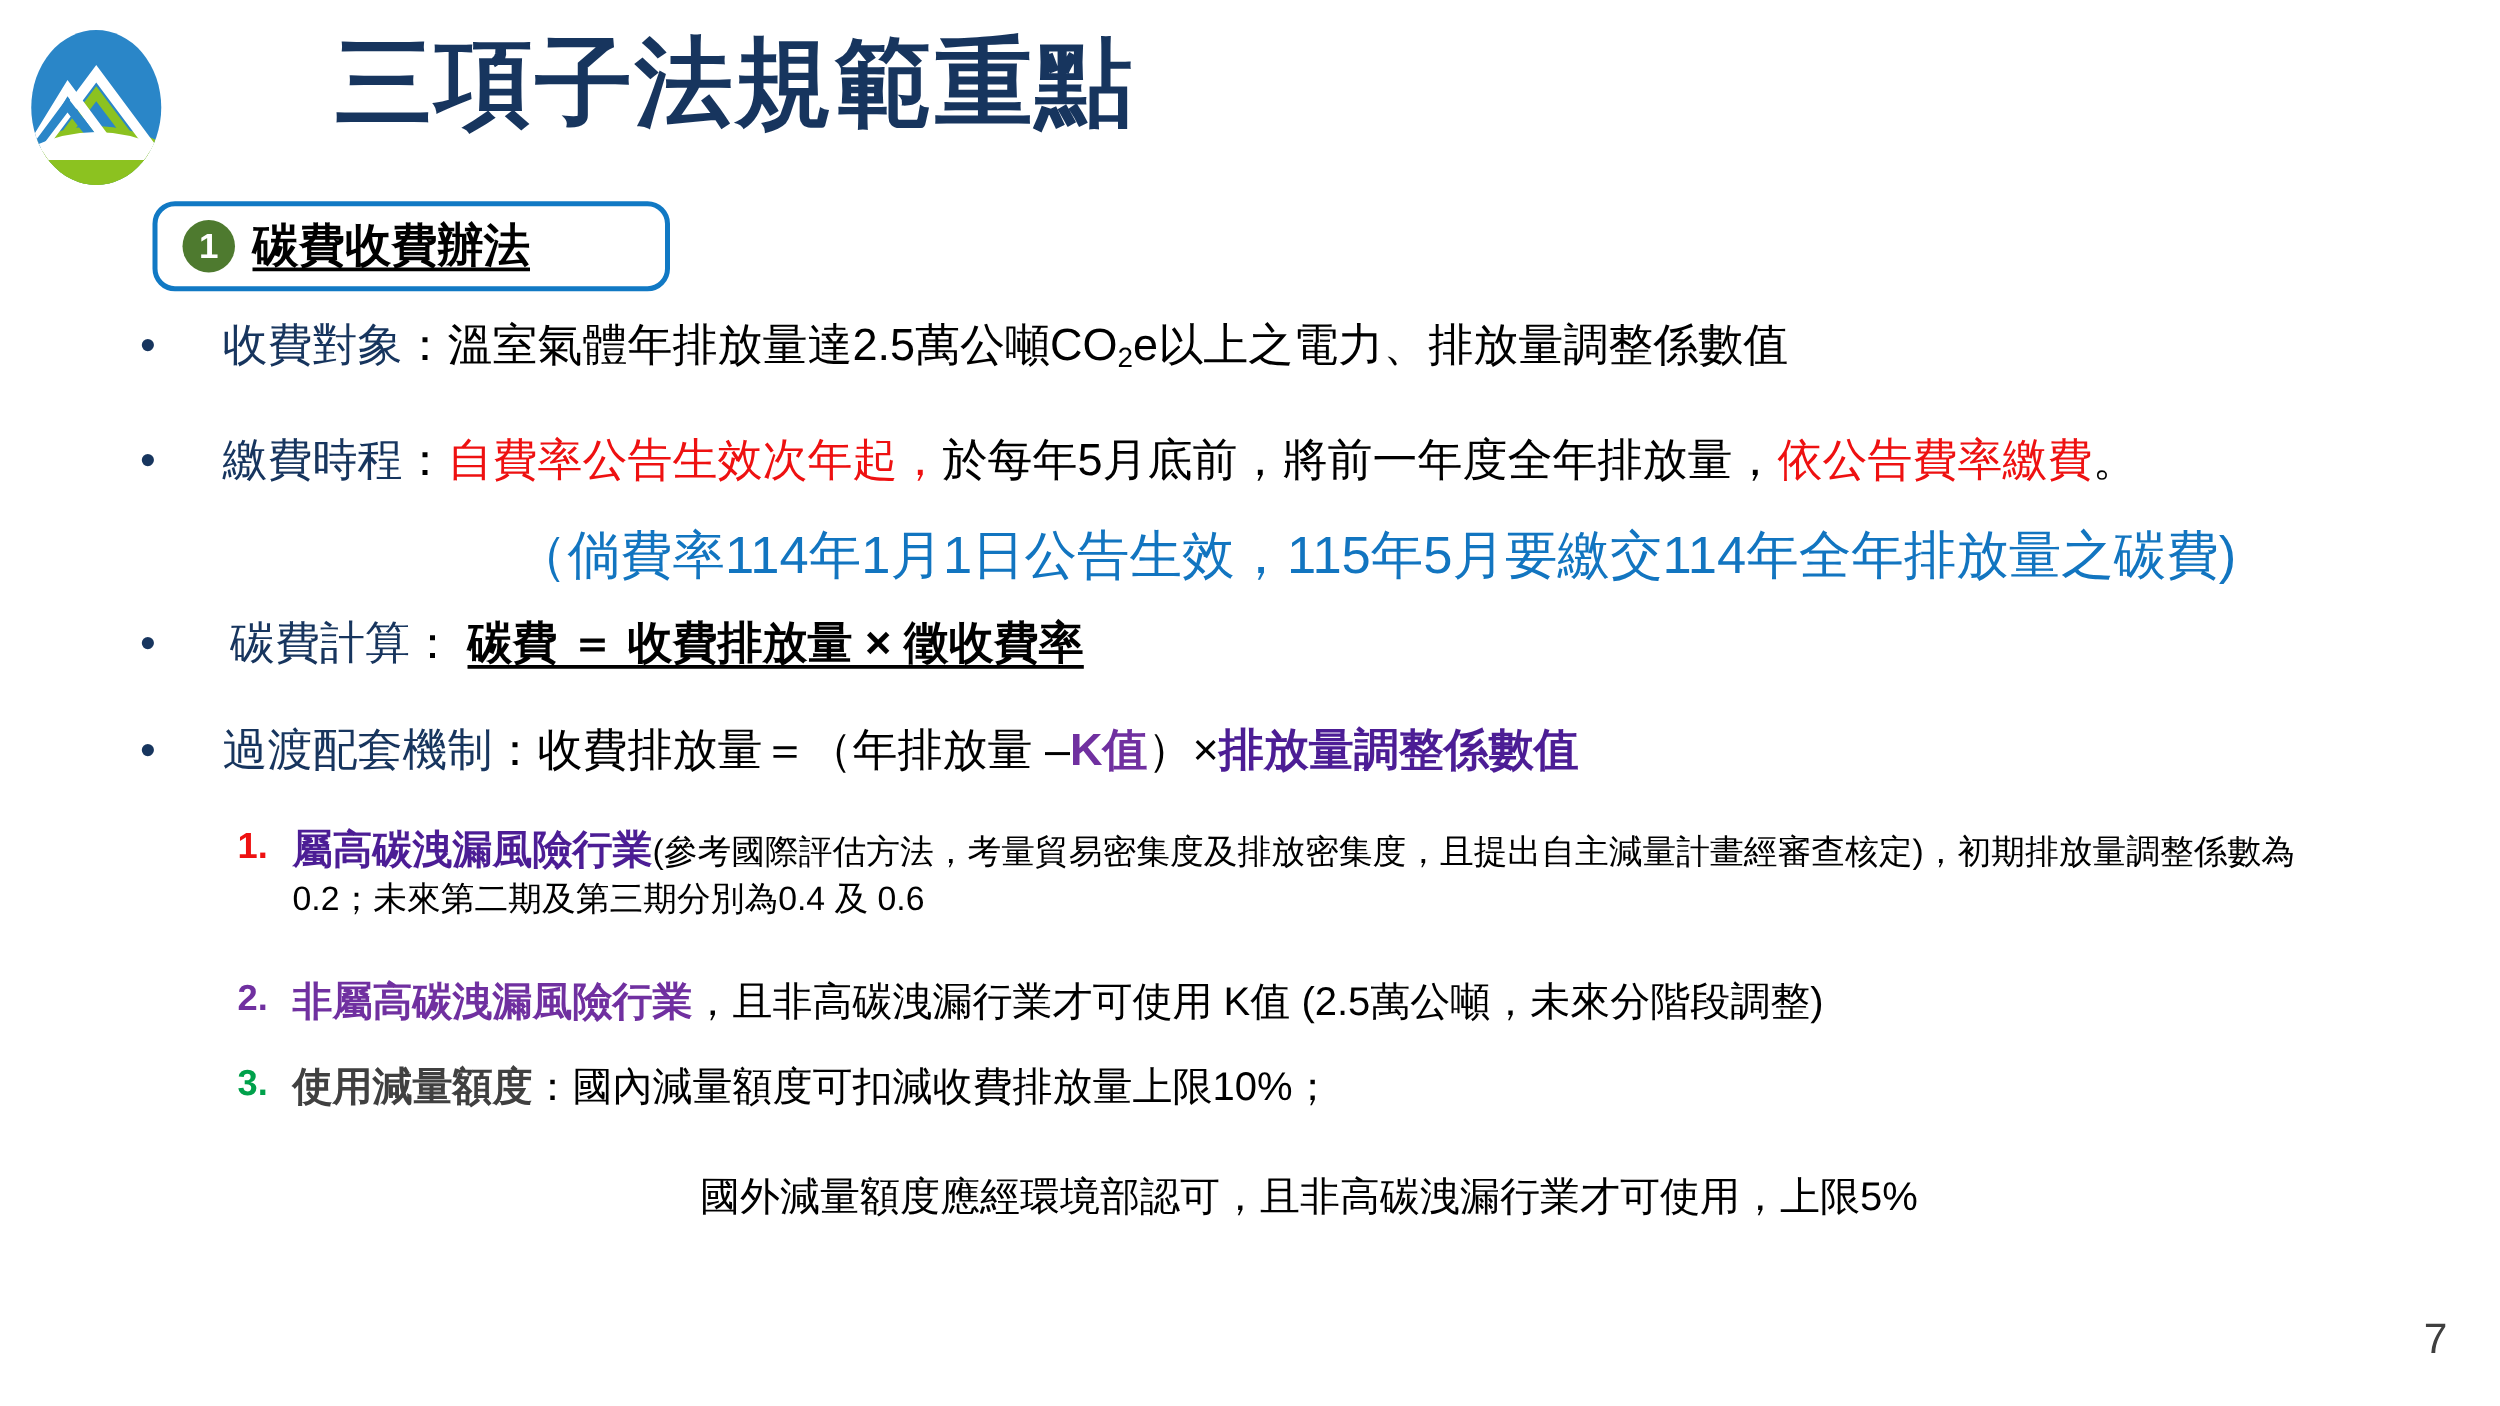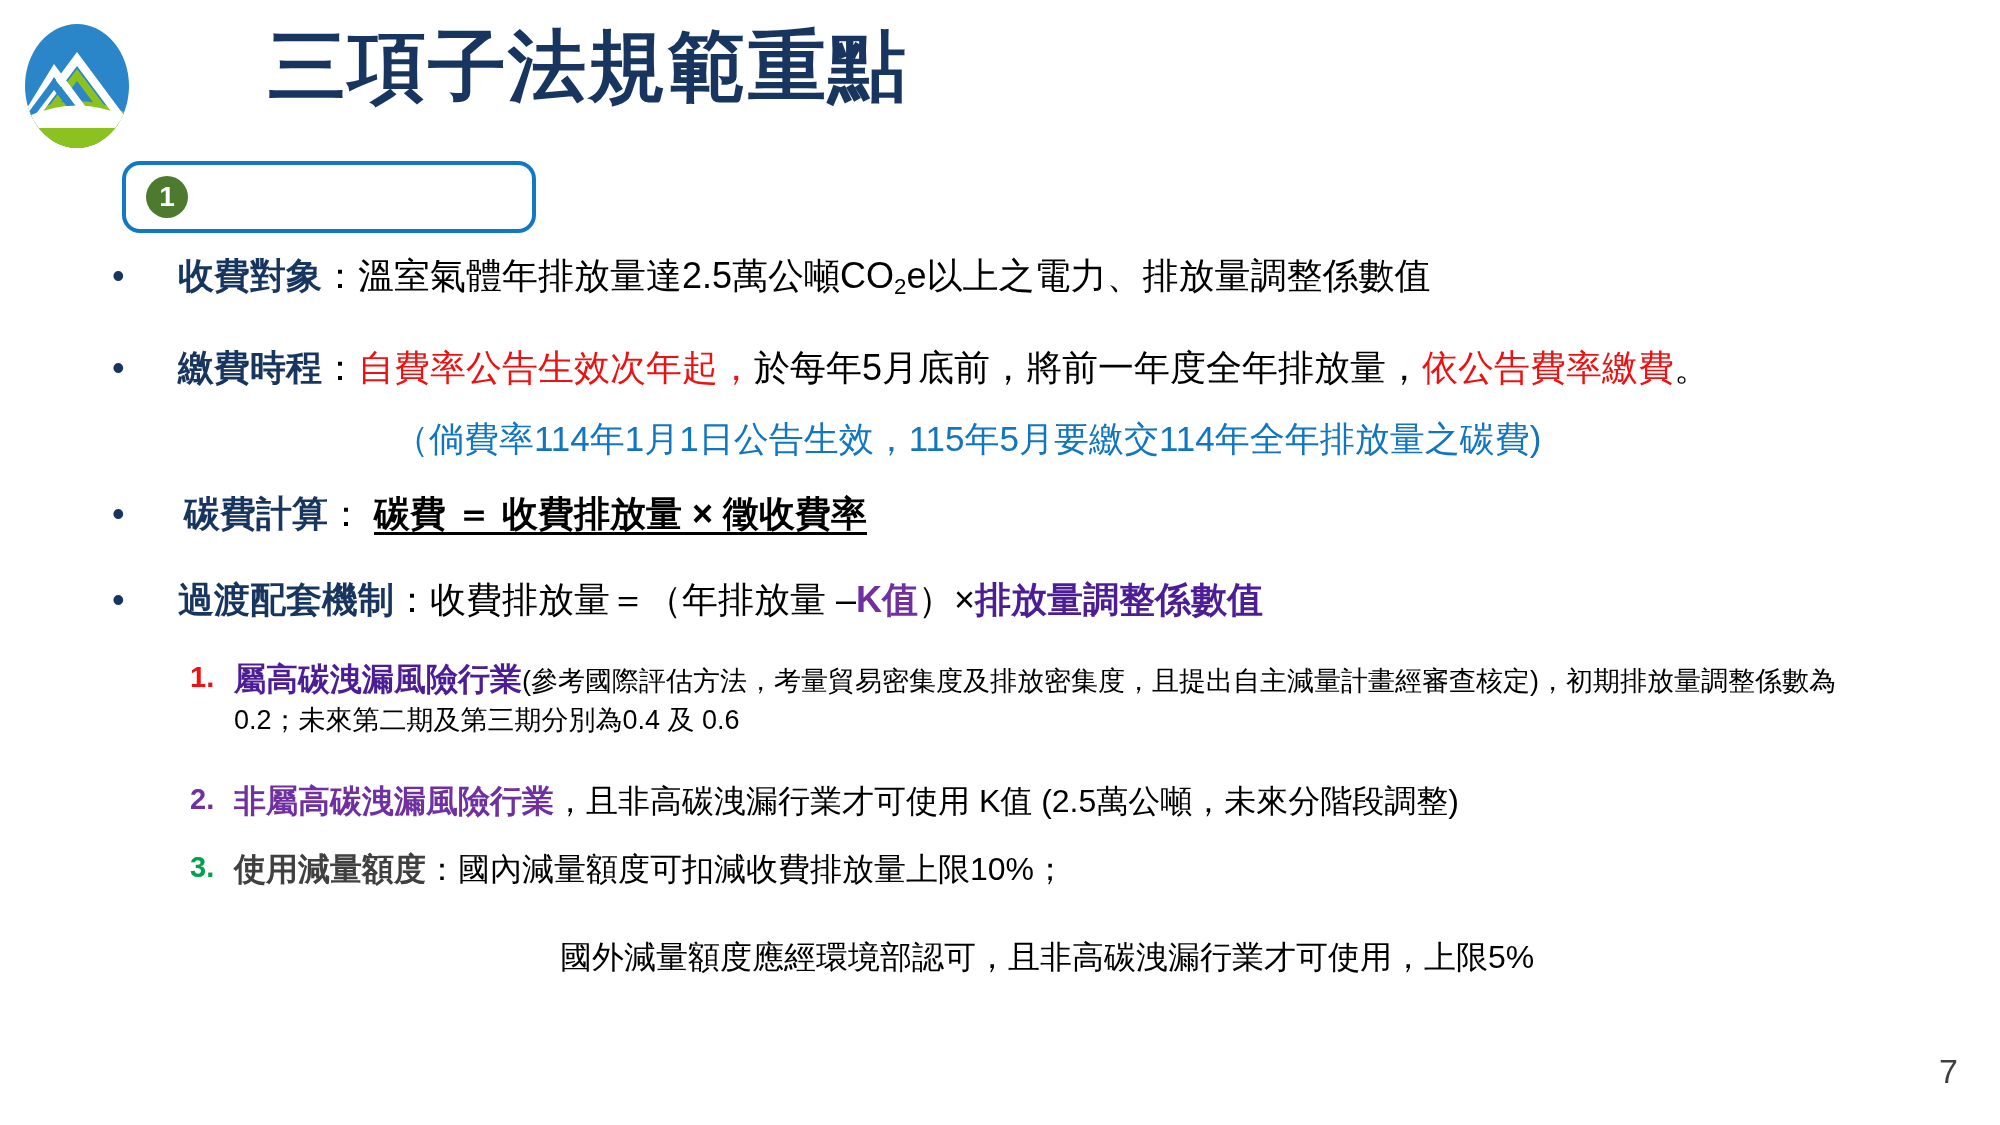--- a/index.html
+++ b/index.html
@@ -92,41 +92,41 @@
     white-space: nowrap;
   }
   .bullet-dot {
     position: absolute;
     left: 112px;
     top: 0;
     font-size: 36px;
     color: #17355e;
   }
   .b-label {
-    font-weight: bold;
+    font-weight: normal;
     color: #17355e;
     text-align: center;
   }
   .b-black { color: #000000; }
   .b-red { color: #ee1111; }
   .b-red-bold { color: #4c1d95; font-weight: bold; }
   .b-purple-bold { color: #7030a0; font-weight: bold; }
   .b-green-bold { color: #404040; font-weight: bold; }
   .b-blue { color: #1275c0; }
   .b-underline-bold {
     font-weight: bold;
     color: #000000;
     text-decoration: underline;
     text-underline-offset: 6px;
   }
   sub { font-size: 0.62em; vertical-align: -0.25em; }
 
   .row1 { position: absolute; left: 0; top: 0; }
   .row2 { position: absolute; left: 0; top: 92px; }
-  .row2b { position: absolute; left: 394px; top: 158px; font-size: 35px; white-space: nowrap; }
+  .row2b { position: absolute; left: 412px; top: 158px; font-size: 42px; white-space: nowrap; }
   .row3 { position: absolute; left: 0; top: 238px; }
   .row4 { position: absolute; left: 0; top: 324px; }
 
   .numbered {
     position: absolute;
     left: 190px;
     width: 1700px;
     font-size: 29px;
     line-height: 1.32;
   }
@@ -182,20 +182,21 @@
       <path d="M 0 108 Q 63 74 126 108 L 126 128 L 0 128 Z" fill="#8cc220"></path>
       <path d="M 0 101 Q 63 66 126 101 L 126 106 L 0 106 Z" fill="#ffffff"></path>
     </g>
   </svg>
 </div>
 
 <div class="slide-title">三項子法規範重點</div>
 
 <div class="section-chip">
   <span class="chip-badge">1</span>
+  <span class="chip-label">碳費收費辦法</span>
 </div>
 
 <div class="body-area">
 
   <div class="bullet-row row1">
     <span class="bullet-dot">•</span>
     <span style="display:inline-block;width:60px"></span>
     <span class="b-label">收費對象</span><span class="b-black">：</span><span class="b-black">溫室氣體年排放量達2.5萬公噸CO</span><sub class="b-black">2</sub><span class="b-black">e以上之電力、排放量調整係數值</span>
   </div>
 

